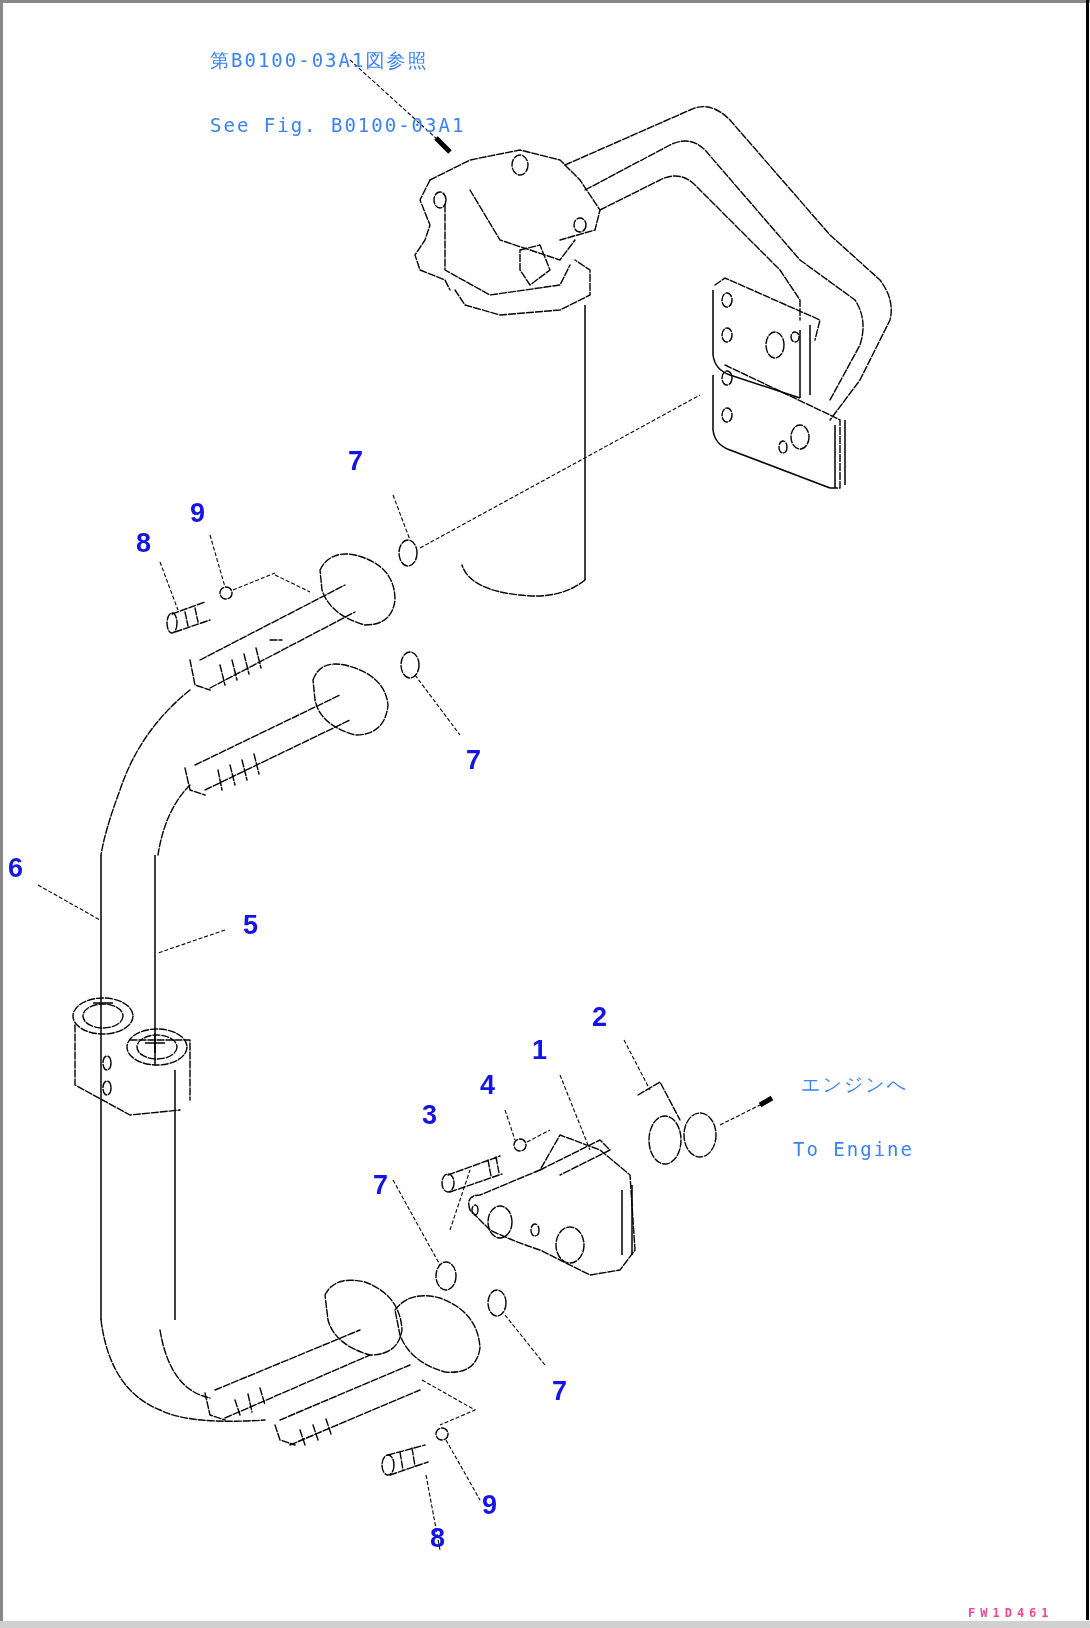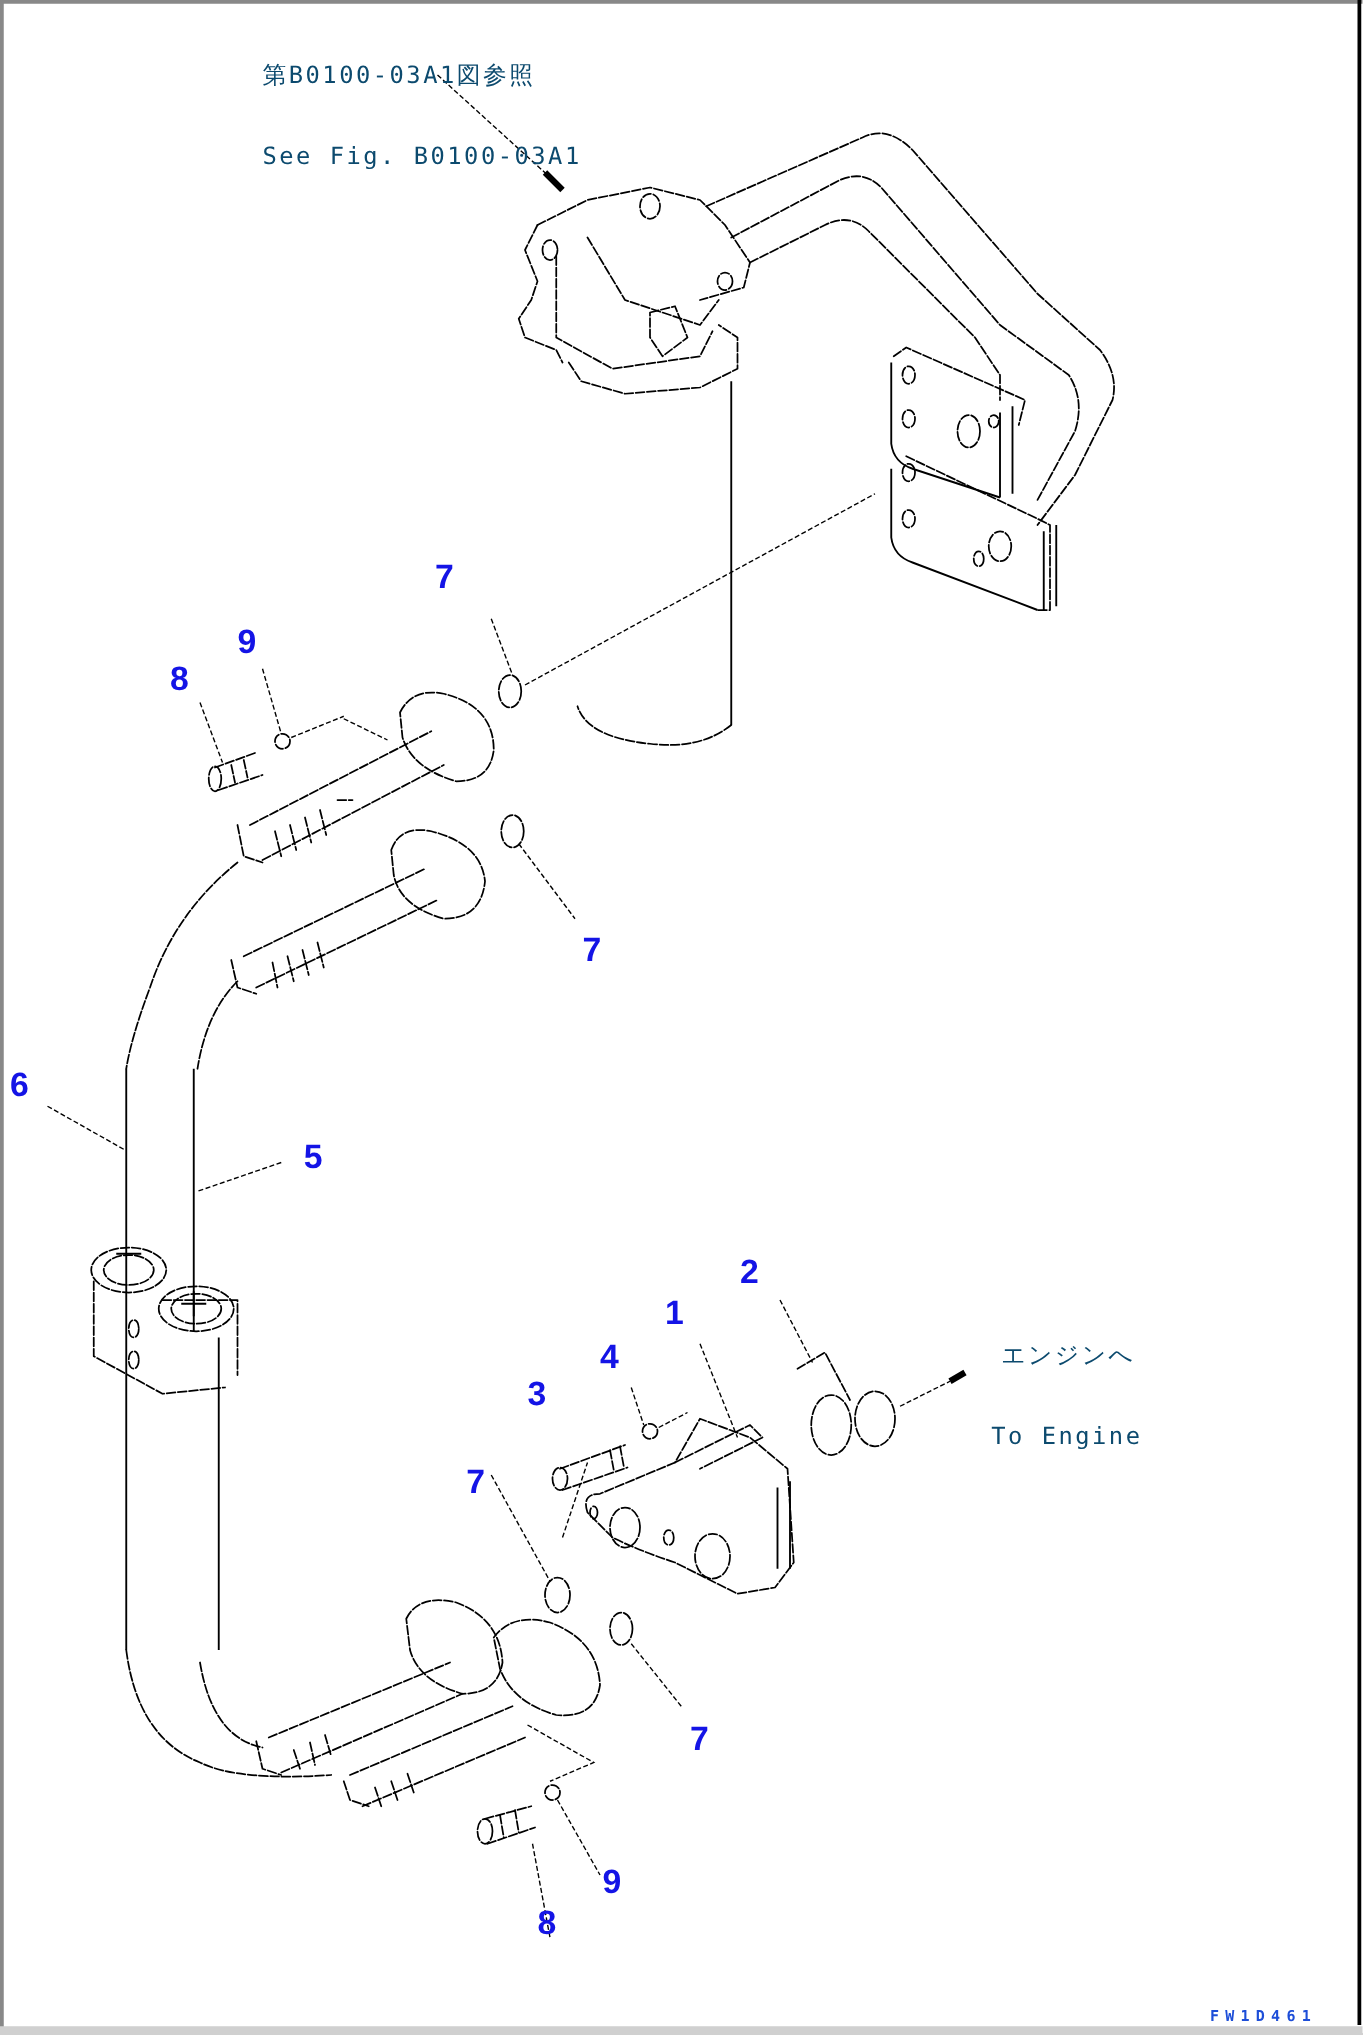--- a/index.html
+++ b/index.html
@@ -7,22 +7,22 @@
   .frame { position: absolute; left: 0; top: 0; width: 1090px; height: 1628px; box-sizing: border-box; }
   .frame-top { position: absolute; left: 0; top: 0; width: 1090px; height: 3px; background: #888888; }
   .frame-left { position: absolute; left: 0; top: 0; width: 3px; height: 1628px; background: #888888; }
   .frame-right { position: absolute; left: 1086px; top: 0; width: 3px; height: 1620px; background: #000000; }
   .frame-bottom { position: absolute; left: 0; top: 1621px; width: 1090px; height: 7px; background: #d0d0d0; }
   svg.drawing { position: absolute; left: 0; top: 0; width: 1090px; height: 1628px; }
   .ln { fill: none; stroke: #000; stroke-width: 1.4; stroke-dasharray: 7 2; stroke-linecap: round; stroke-linejoin: round; }
   .solid { fill: none; stroke: #000; stroke-width: 1.5; }
   .lead { fill: none; stroke: #000; stroke-width: 1.1; stroke-dasharray: 4 2; }
   .callout { position: absolute; color: #1414e6; font-family: "Liberation Sans", sans-serif; font-weight: bold; font-size: 27px; line-height: 1; }
-  .note { position: absolute; font-family: "DejaVu Sans Mono", monospace; font-size: 19px; color: #0c4a6e; letter-spacing: 2px; line-height: 1.15; white-space: pre; }
-  .figcode { position: absolute; left: 968px; top: 1606px; font-family: "DejaVu Sans Mono", monospace; font-size: 12px; letter-spacing: 5px; color: #1d4ed8; font-weight: bold; }
+  .note { position: absolute; font-family: "DejaVu Sans Mono", monospace; font-size: 19px; color: #3b82f6; letter-spacing: 2px; line-height: 1.15; white-space: pre; }
+  .figcode { position: absolute; left: 968px; top: 1606px; font-family: "DejaVu Sans Mono", monospace; font-size: 12px; letter-spacing: 5px; color: #ec4899; font-weight: bold; }
 </style>
 </head>
 <body>
 
 <div class="frame">
   <div class="frame-top"></div>
   <div class="frame-left"></div>
   <div class="frame-right"></div>
   <div class="frame-bottom"></div>
 </div>

